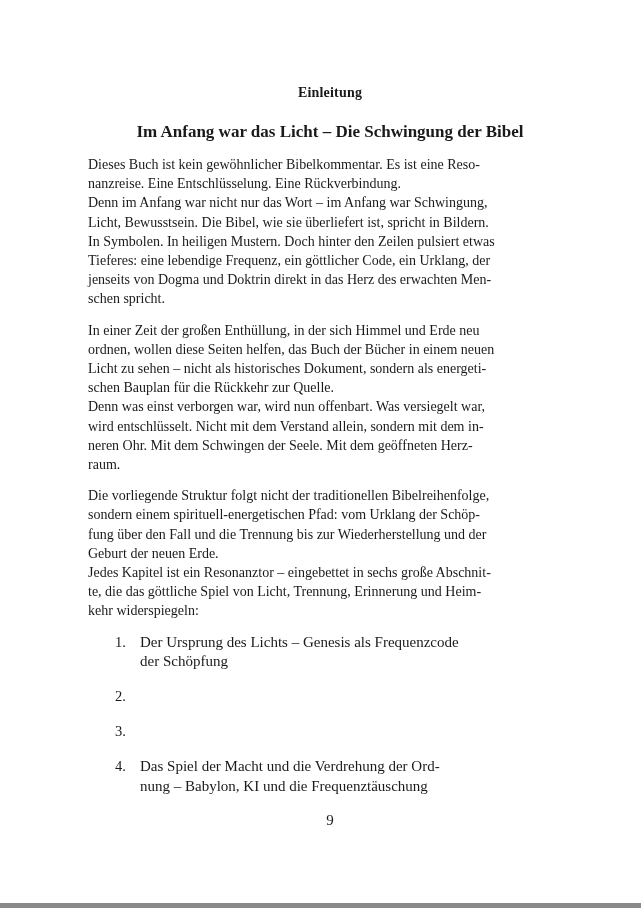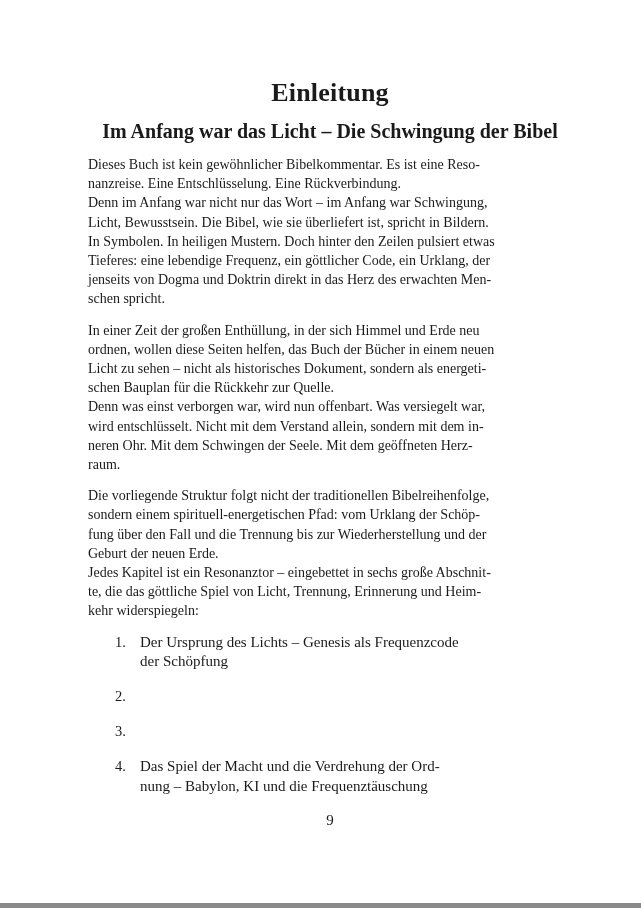--- a/index.html
+++ b/index.html
@@ -17,29 +17,29 @@
     color: #1a1a1a;
   }
   .content {
     position: absolute;
     left: 88px;
     top: 0;
     width: 484px;
   }
   h1.title {
     margin: 80px 0 0 0;
-    font-size: 26px;
+    font-size: 14px;
     line-height: 26px;
     font-weight: bold;
     text-align: center;
     letter-spacing: 0.2px;
   }
   h2.subtitle {
     margin: 15px 0 0 0;
-    font-size: 20px;
+    font-size: 17px;
     line-height: 21px;
     font-weight: bold;
     text-align: center;
   }
   p.para {
     margin: 12px 0 0 0;
     font-size: 14px;
     line-height: 19.2px;
     white-space: pre;           
     text-align: left;

